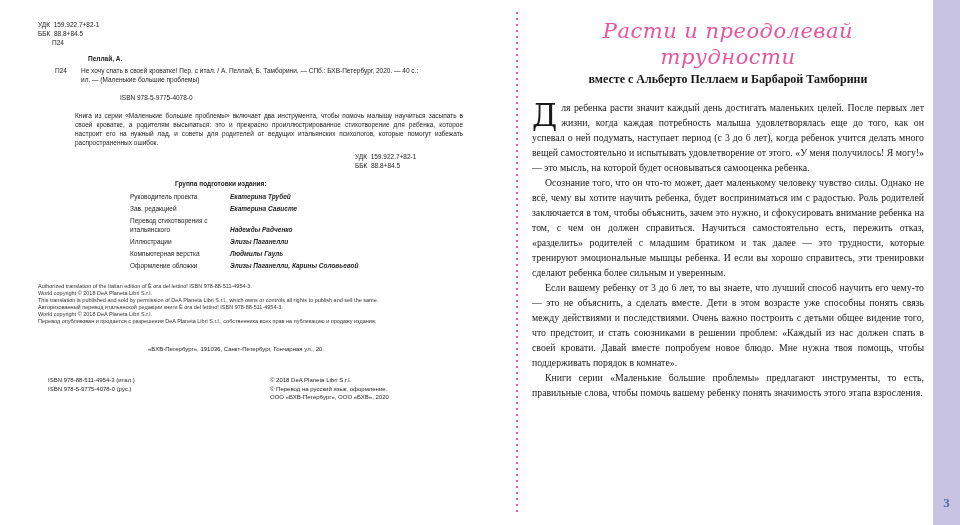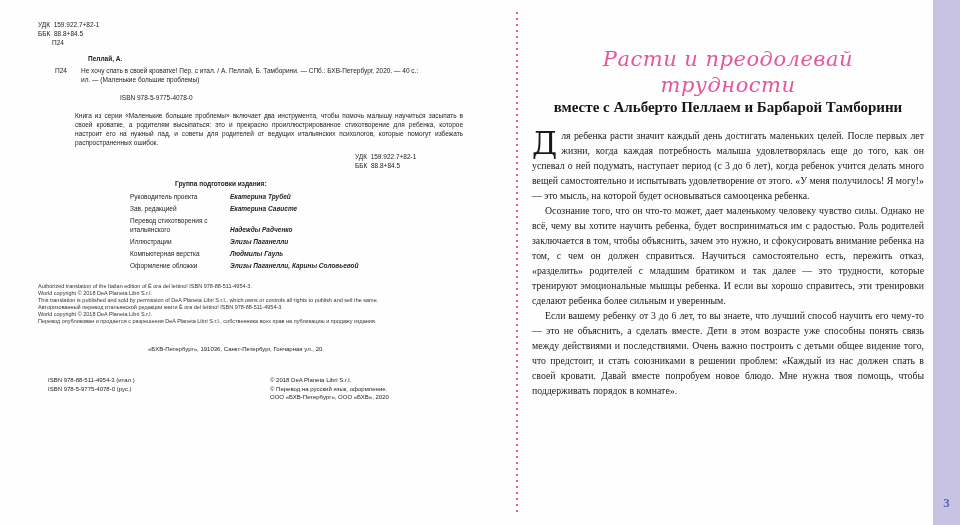--- a/index.html
+++ b/index.html
@@ -50,24 +50,24 @@
 
   
   .right-page {
     position:absolute; left:532px; top:18px; width:392px;
     font-family:"Liberation Serif", serif; color:#1c1c1c;
   }
   .intro-title {
     font-family:"DejaVu Serif", serif;
     font-style:italic; font-weight:normal;
     font-size:21px; line-height:26px;
-    color:#e8559f; text-align:center; letter-spacing:0.5px;margin-top:28px;
+    color:#e8559f; text-align:center; letter-spacing:0.5px;
   }
   .intro-subtitle {
-    font-size:15px; line-height:17px; font-weight:bold;
+    font-size:12px; line-height:17px; font-weight:bold;
     text-align:center; color:#171717; margin-top:1px;
   }
   .paragraphs { margin-top:12px; }
   .body-para {
     font-size:9.8px; line-height:15px; text-align:justify;
     text-indent:13px; color:#202020;
   }
   .first-para { text-indent:0; }
   .dropcap {
     float:left;
@@ -171,20 +171,21 @@
 
   <div class="divider"></div>
 
   <div class="right-page">
     <h1 class="intro-title">Расти и преодолевай трудности</h1>
     <h2 class="intro-subtitle">вместе с Альберто Пеллаем и Барбарой Тамборини</h2>
     <div class="paragraphs">
         <p class="body-para first-para"><span class="dropcap">Д</span><span>ля ребенка расти значит каждый день достигать маленьких целей. После первых лет жизни, когда каждая потребность малыша удовлетворялась еще до того, как он успевал о ней подумать, наступает период (с 3 до 6 лет), когда ребенок учится делать много вещей самостоятельно и испытывать удовлетворение от этого. </span><span class="ital">«У меня получилось! Я могу!»</span><span> — это мысль, на которой будет основываться самооценка ребенка.</span></p>
         <p class="body-para"><span>Осознание того, что он что-то может, дает маленькому человеку чувство силы. Однако не всё, чему вы хотите научить ребенка, будет восприниматься им с радостью. Роль родителей заключается в том, чтобы объяснить, зачем это нужно, и сфокусировать внимание ребенка на том, с чем он должен справиться. Научиться самостоятельно есть, пережить отказ, «разделить» родителей с младшим братиком и так далее — это трудности, которые тренируют эмоциональные мышцы ребенка. И если вы хорошо справитесь, эти тренировки сделают ребенка более сильным и уверенным.</span></p>
         <p class="body-para"><span>Если вашему ребенку от 3 до 6 лет, то вы знаете, что лучший способ научить его чему-то — это не объяснить, а сделать вместе. Дети в этом возрасте уже способны понять связь между действиями и последствиями. Очень важно построить с детьми общее видение того, что предстоит, и стать союзниками в решении проблем: </span><span class="ital">«Каждый из нас должен спать в своей кровати. Давай вместе попробуем новое блюдо. Мне нужна твоя помощь, чтобы поддерживать порядок в комнате»</span><span>.</span></p>
+        <p class="body-para"><span>Книги серии «Маленькие большие проблемы» предлагают инструменты, то есть, правильные слова, чтобы помочь вашему ребенку понять значимость этого этапа взросления.</span></p>
       </div>
   </div>
 
   <div class="edge-strip">
     <div class="page-number">3</div>
   </div>
 
 </div>
 
 </body></html>

